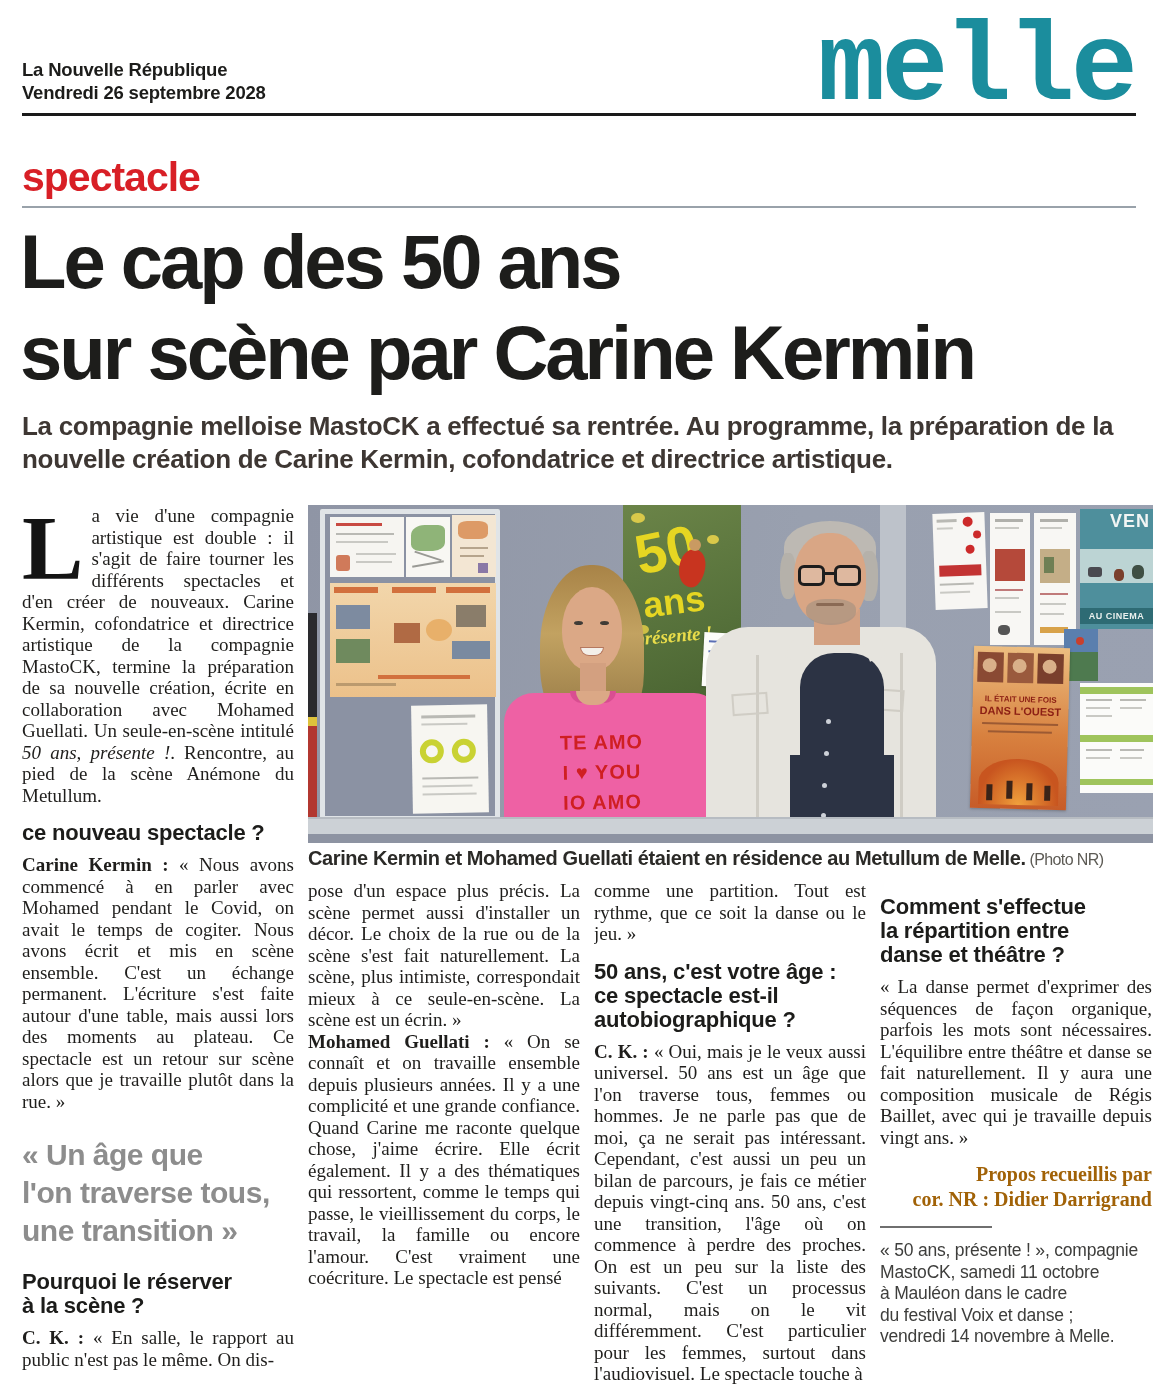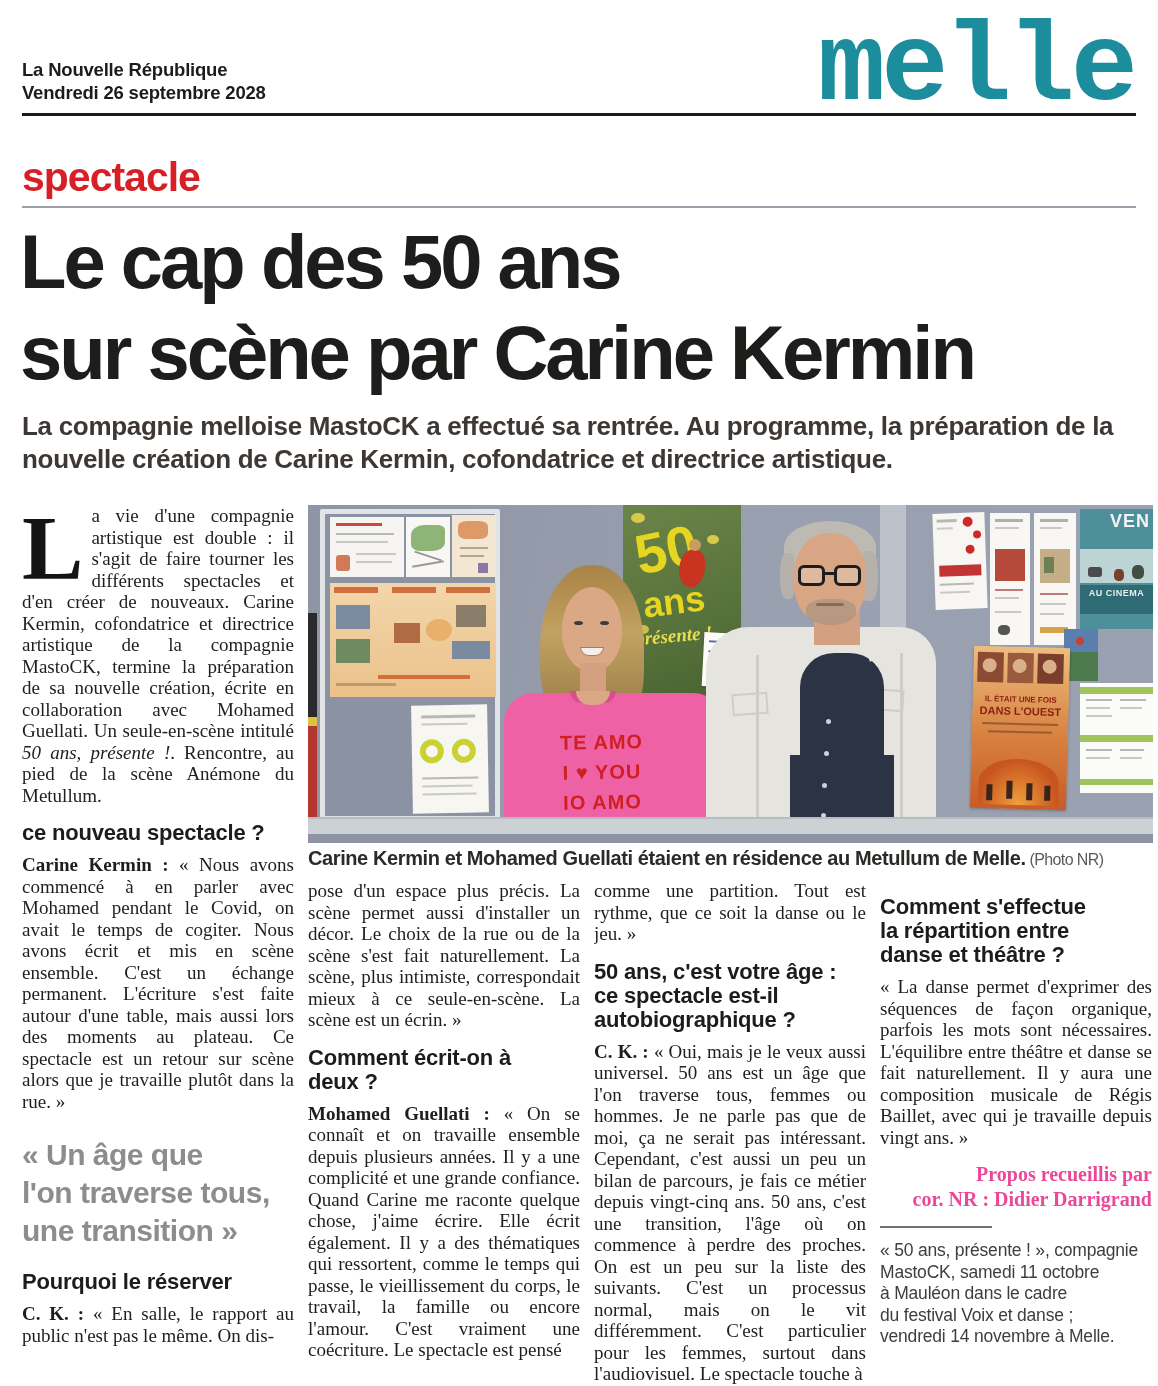--- a/index.html
+++ b/index.html
@@ -25,21 +25,21 @@
   .col2 { left:308px; top:880px; height:506px; }
   .col3 { left:594px; top:880px; height:506px; }
   .col4 { left:880px; top:880px; height:506px; }
   .body-p { font-size:19px; line-height:21.5px; text-align:justify; hyphens:auto; -webkit-hyphens:auto; color:#1f1e1c; }
   .body-p b { font-weight:700; }
   .dropcap { float:left; font-family:"Liberation Serif",serif; font-weight:700; font-size:92px; line-height:74px; padding:6px 8px 0 0; color:#141414; }
   .qhead { font-family:"Liberation Sans",sans-serif; font-weight:700; font-size:22px; line-height:24px; letter-spacing:-0.2px; color:#1c1c1a; margin:15px 0 9px 0; }
   .qhead span { display:block; }
   .pullquote { font-family:"Liberation Sans",sans-serif; font-weight:700; font-size:30px; line-height:38px; letter-spacing:-0.5px; color:#8d8d8d; margin:24px 0 20px 0; }
   .pullquote span { display:block; }
-  .byline { font-family:"Liberation Serif",serif; font-weight:700; font-size:20px; line-height:25px; text-align:right; margin-top:14px; color:#ec4899; }
+  .byline { font-family:"Liberation Serif",serif; font-weight:700; font-size:20px; line-height:25px; text-align:right; margin-top:14px; color:#a16207; }
   .byline span { display:block; }
   .infobox { margin-top:14px; }
   .infobox-rule { width:112px; height:0; border-top:2px solid #6f6f6f; margin-bottom:12px; }
   .infobox-line { font-family:"Liberation Sans",sans-serif; font-size:17.5px; line-height:21.5px; color:#3e3e3c; letter-spacing:-0.2px; }
   
   .photo { position:absolute; left:308px; top:505px; width:845px; height:338px; background:linear-gradient(100deg,#8f95a5 0%,#99a0af 55%,#9aa1b1 100%); overflow:hidden; }
   .photo * { position:absolute; }
   .caption { position:absolute; left:308px; top:847px; width:845px; font-family:"Liberation Sans",sans-serif; }
   .caption .cap-main { font-weight:700; font-size:20px; letter-spacing:-0.4px; color:#2b2a27; }
   .caption .cap-credit { font-size:16px; letter-spacing:-0.6px; color:#5d5b55; }
@@ -202,21 +202,21 @@
       <div style="left:6px;top:90px;width:26px;height:2px;background:#c9c9c4;"></div>
       <div style="left:6px;top:100px;width:24px;height:2px;background:#c9c9c4;"></div>
       <div style="left:6px;top:114px;width:28px;height:6px;background:#d8a24a;"></div>
     </div>
     <div style="left:772px;top:4px;width:73px;height:120px;background:#4e8f9c;">
       <div style="left:30px;top:2px;font-family:'Liberation Sans',sans-serif;font-weight:700;font-size:18px;color:#f2f5f4;letter-spacing:1px;">VEN</div>
       <div style="left:0;top:40px;width:73px;height:34px;background:#bcd4d4;"></div>
       <div style="left:8px;top:58px;width:14px;height:10px;background:#4a4a50;border-radius:3px;"></div>
       <div style="left:34px;top:60px;width:10px;height:12px;background:#7a3f2c;border-radius:40%;"></div>
       <div style="left:52px;top:56px;width:12px;height:14px;background:#3f4f44;border-radius:40%;"></div>
-      <div style="left:0;top:76px;width:73px;height:29px;background:#2e6b74;color:#e9f0ee;font-family:'Liberation Sans',sans-serif;font-weight:700;font-size:9px;line-height:16px;text-align:center;letter-spacing:.5px;">AU CINEMA</div>
+      <div style="left:0;top:99px;width:73px;height:16px;background:#2e6b74;color:#e9f0ee;font-family:'Liberation Sans',sans-serif;font-weight:700;font-size:9px;line-height:16px;text-align:center;letter-spacing:.5px;">AU CINEMA</div>
     </div>
     <div style="left:756px;top:124px;width:34px;height:52px;background:linear-gradient(180deg,#5a7fae 45%,#4e7a4f 45%);">
       <div style="left:12px;top:8px;width:8px;height:8px;background:#c8402e;border-radius:50%;"></div>
     </div>
     <div style="left:664px;top:142px;width:96px;height:162px;background:linear-gradient(180deg,#ecbd80,#d8813f 55%,#c75c28);transform:rotate(1.5deg);box-shadow:0 1px 3px rgba(0,0,0,.25);">
       <div style="left:4px;top:6px;width:26px;height:30px;background:#8a4a33;"></div>
       <div style="left:34px;top:6px;width:26px;height:30px;background:#9a5a3d;"></div>
       <div style="left:64px;top:6px;width:26px;height:30px;background:#7a3f2c;"></div>
       <div style="left:9px;top:12px;width:14px;height:14px;background:#d9b089;border-radius:50%;"></div>
       <div style="left:39px;top:12px;width:14px;height:14px;background:#d9b089;border-radius:50%;"></div>
@@ -258,27 +258,27 @@
         <span>ce nouveau spectacle&nbsp;?</span>
       </h3>
     <p class="body-p"><b>Carine Kermin&nbsp;:</b><span> «&nbsp;Nous avons commencé à en parler avec Mohamed pendant le Covid, on avait le temps de cogiter. Nous avons écrit et mis en scène ensemble. C'est un échange permanent. L'écriture s'est faite autour d'une table, mais aussi lors des moments au plateau. Ce spectacle est un retour sur scène alors que je travaille plutôt dans la rue.&nbsp;»</span></p>
     <div class="pullquote">
         <span>«&nbsp;Un âge que</span>
         <span>l'on traverse tous,</span>
         <span>une transition&nbsp;»</span>
       </div>
     <h3 class="qhead">
         <span>Pourquoi le réserver</span>
+        <span>à la scène&nbsp;?</span>
       </h3>
     <p class="body-p"><b>C. K.&nbsp;:</b><span> «&nbsp;En salle, le rapport au public n'est pas le même. On dis-</span></p>
   </div>
 
   <div class="col col2">
     <p class="body-p">pose d'un espace plus précis. La scène permet aussi d'installer un décor. Le choix de la rue ou de la scène s'est fait naturellement. La scène, plus intimiste, correspondait mieux à ce seule-en-scène. La scène est un écrin.&nbsp;»</p>
-    <h3 class="qhead">Comment écrit-on à deux&nbsp;?</h3>
     <p class="body-p"><b>Mohamed Guellati&nbsp;:</b><span> «&nbsp;On se connaît et on travaille ensemble depuis plusieurs années. Il y a une complicité et une grande confiance. Quand Carine me raconte quelque chose, j'aime écrire. Elle écrit également. Il y a des thématiques qui ressortent, comme le temps qui passe, le vieillissement du corps, le travail, la famille ou encore l'amour. C'est vraiment une coécriture. Le spectacle est pensé</span></p>
   </div>
 
   <div class="col col3">
     <p class="body-p">comme une partition. Tout est rythme, que ce soit la danse ou le jeu.&nbsp;»</p>
     <h3 class="qhead">
         <span>50 ans, c'est votre âge&nbsp;:</span>
         <span>ce spectacle est-il</span>
         <span>autobiographique&nbsp;?</span>
       </h3>

